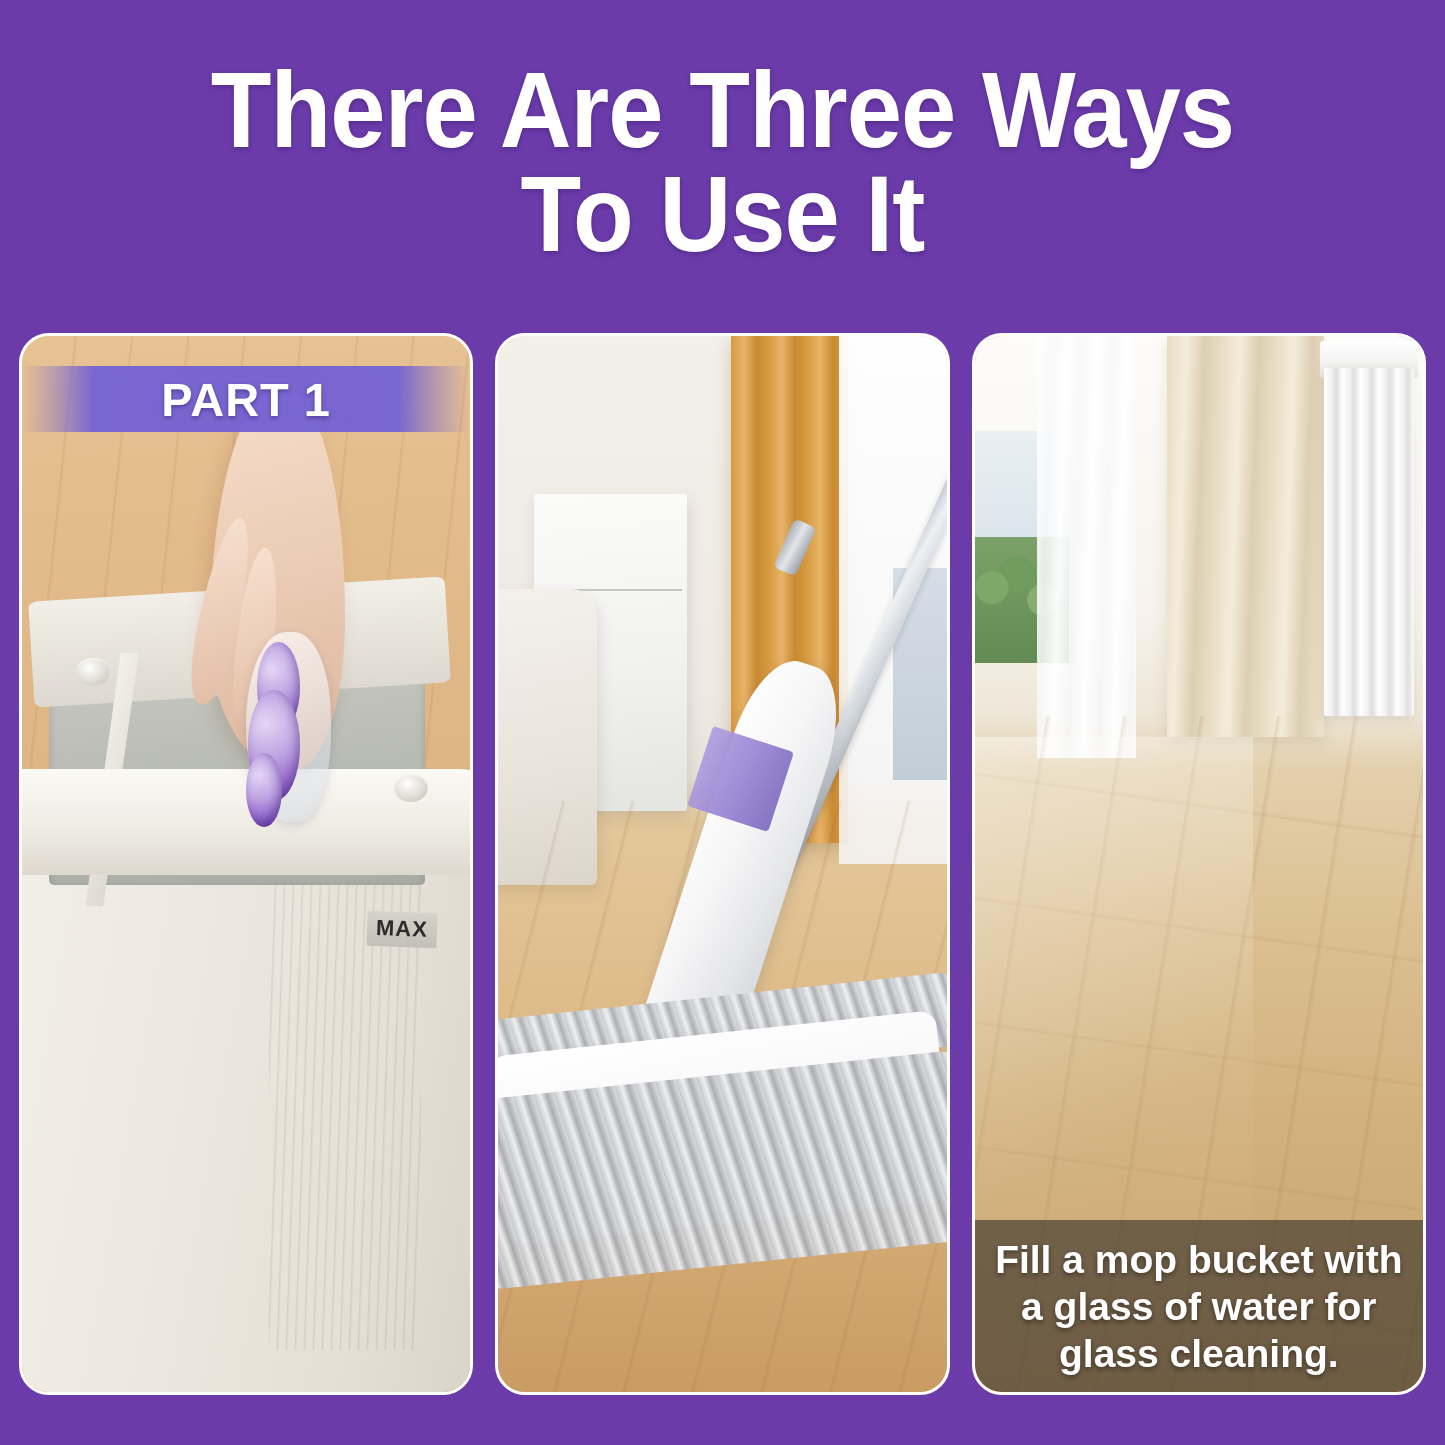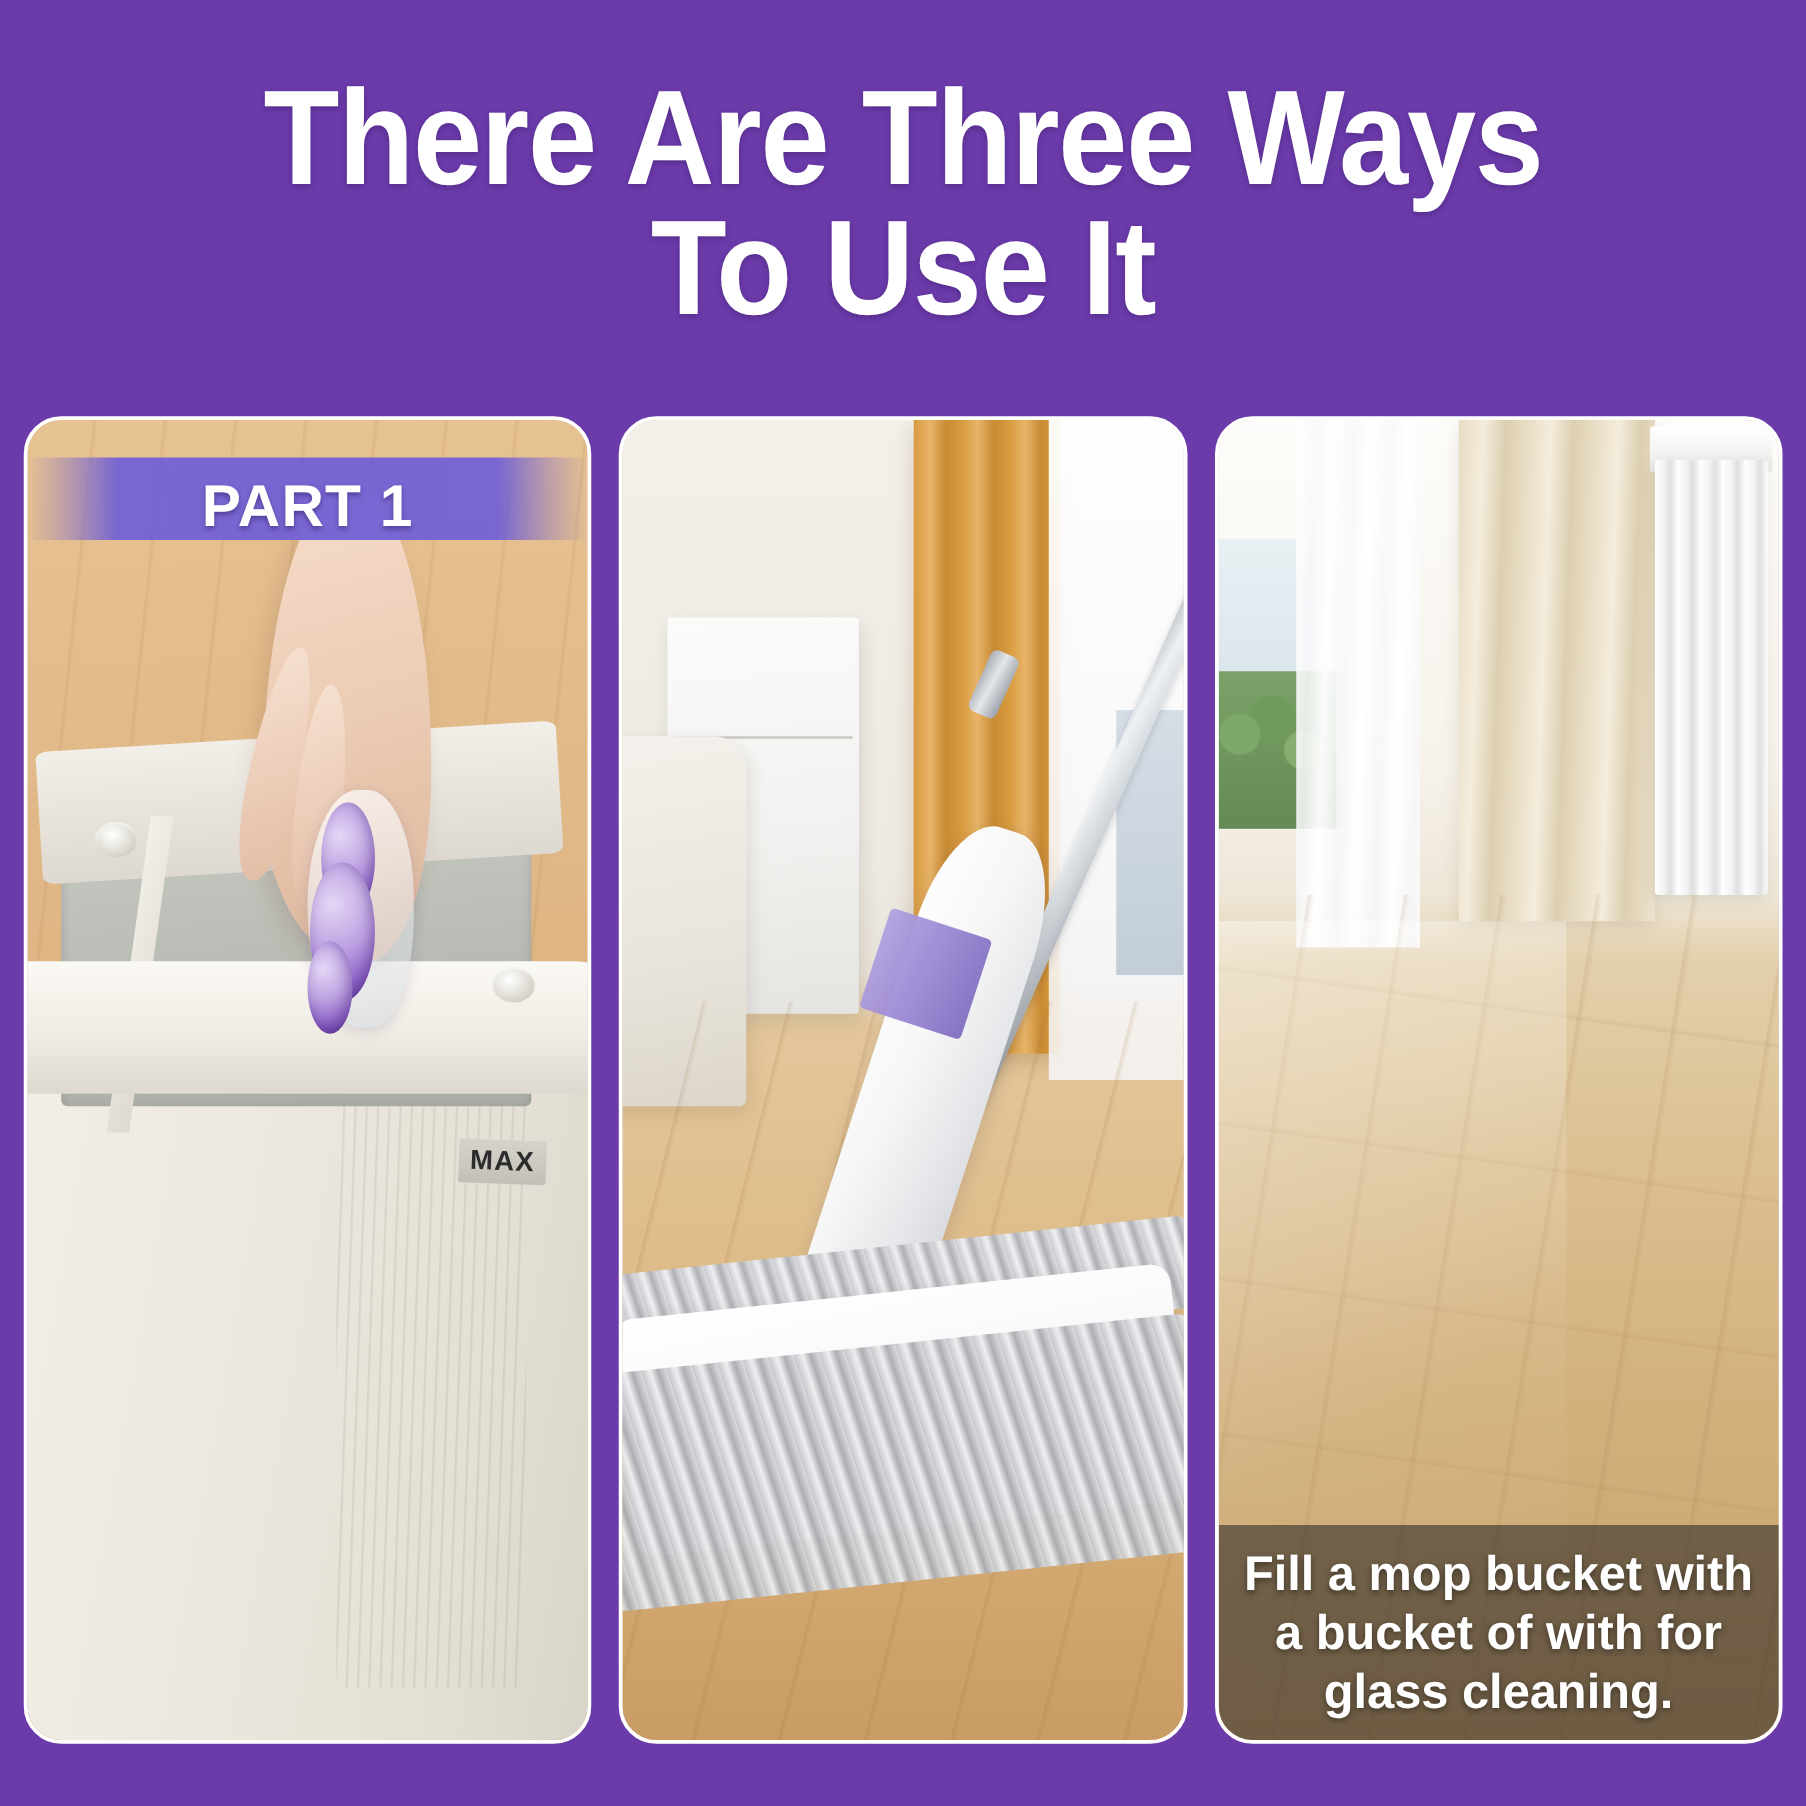--- a/index.html
+++ b/index.html
@@ -338,21 +338,21 @@
   }
 
   
   .badge {
     position: absolute;
     left: 0;
     top: 30px;
     width: 100%;
     height: 66px;
     display: flex;
-    align-items: flex-end;
+    align-items: center;
     justify-content: center;
     background: linear-gradient(90deg,
       rgba(110,93,214,0) 0%,
       rgba(110,93,214,0.35) 7%,
       rgba(112,95,214,0.92) 16%,
       rgba(115,96,212,0.95) 50%,
       rgba(112,95,214,0.92) 84%,
       rgba(110,93,214,0.35) 93%,
       rgba(110,93,214,0) 100%);
     z-index: 3;
@@ -456,18 +456,18 @@
         <div class="p3-window"></div>
         <div class="p3-green"></div>
         <div class="p3-sheer"></div>
         <div class="p3-drape"></div>
         <div class="p3-radiator-top"></div>
         <div class="p3-radiator"></div>
         <div class="p3-floorlines"></div>
         <div class="p3-sheen"></div>
       </div>
       <div class="caption">
-        <div class="caption-text">Fill a mop bucket with a bucket of with for glass cleaning.</div>
+        <div class="caption-text">Fill a mop bucket with a glass of water for glass cleaning.</div>
       </div>
     </div>
 
   </div>
 </div>
 
 </body></html>

